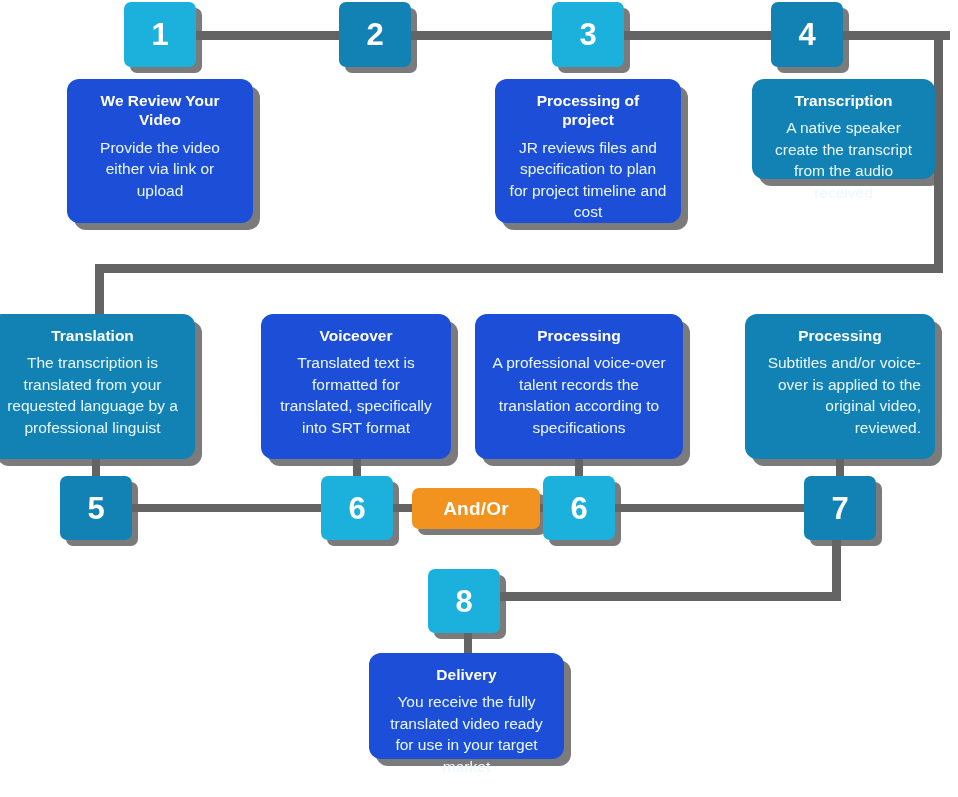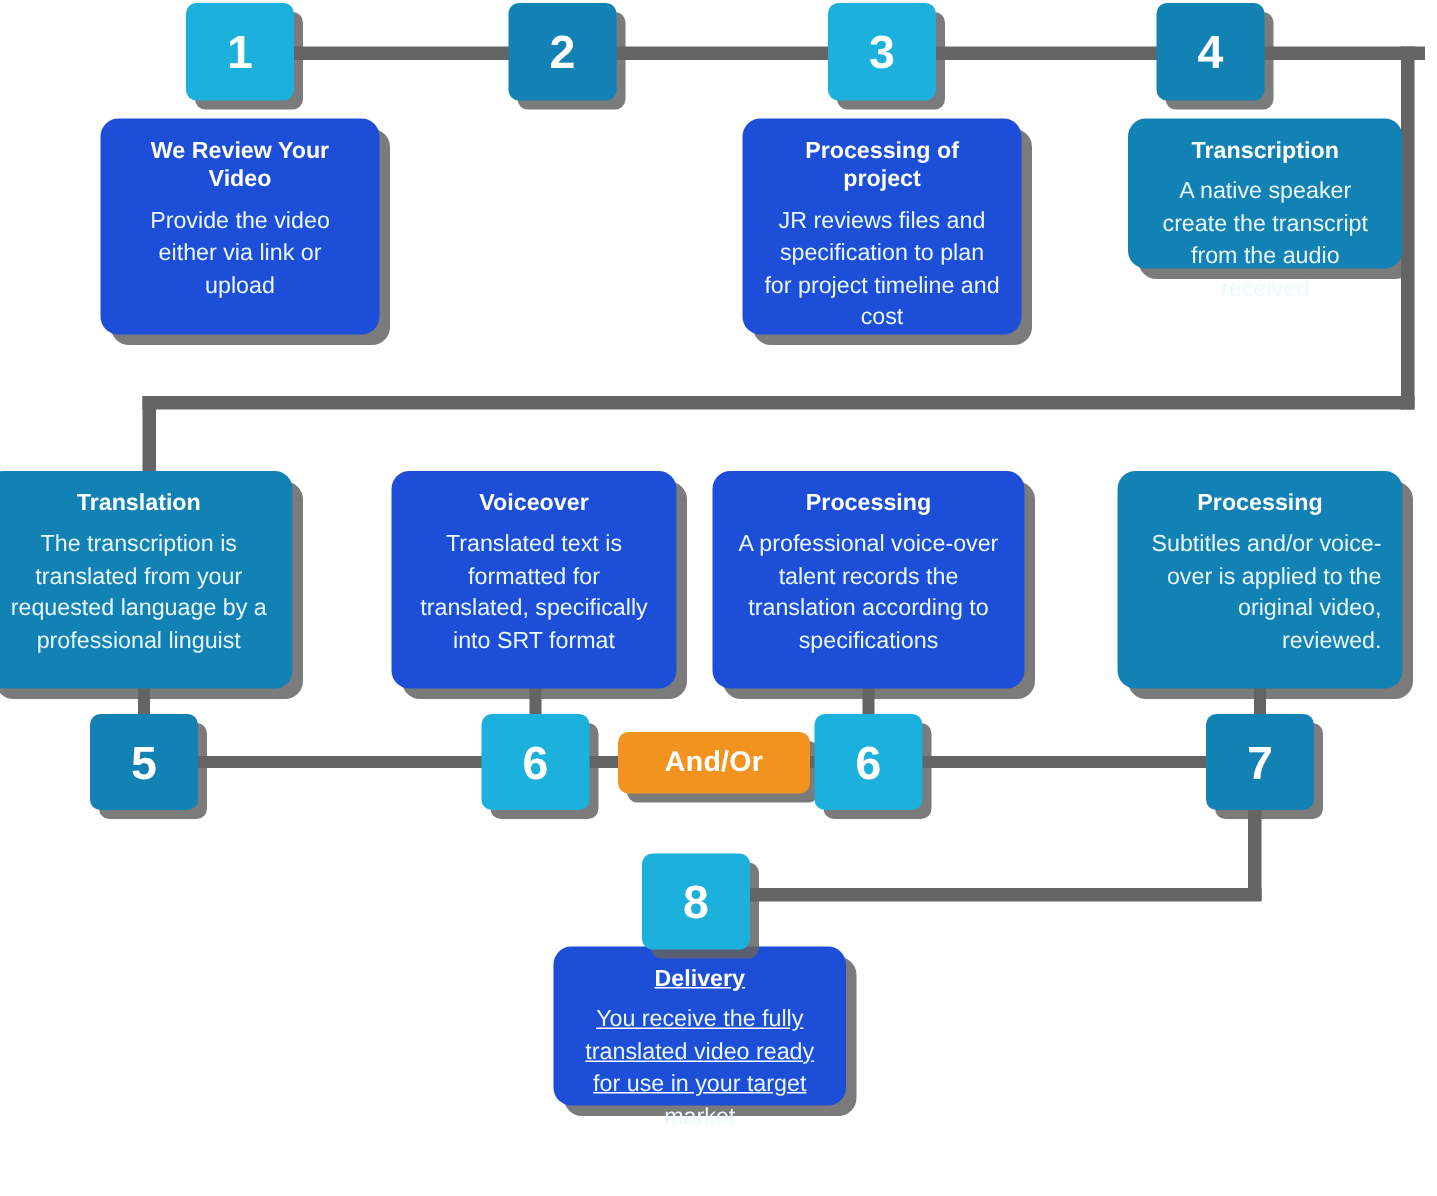--- a/index.html
+++ b/index.html
@@ -149,18 +149,18 @@
   </div>
 
   <div class="badge dark" style="left:60px;top:476px;width:72px;height:64px;">5</div>
   <div class="badge light" style="left:321px;top:476px;width:72px;height:64px;">6</div>
   <div class="badge accent" style="left:412px;top:488px;width:128px;height:41px;">And/Or</div>
   <div class="badge light" style="left:543px;top:476px;width:72px;height:64px;">6</div>
   <div class="badge dark" style="left:804px;top:476px;width:72px;height:64px;">7</div>
 
   <div class="badge light" style="left:428px;top:569px;width:72px;height:64px;">8</div>
 
-  <div class="card light" style="left:369px;top:631px;width:195px;height:106px;text-decoration:underline;">
+  <div class="card light" style="left:369px;top:653px;width:195px;height:106px;">
     <div class="title">Delivery</div>
     <div class="body">You receive the fully translated video ready for use in your target market</div>
   </div>
 
 </div>
 
 </body></html>

